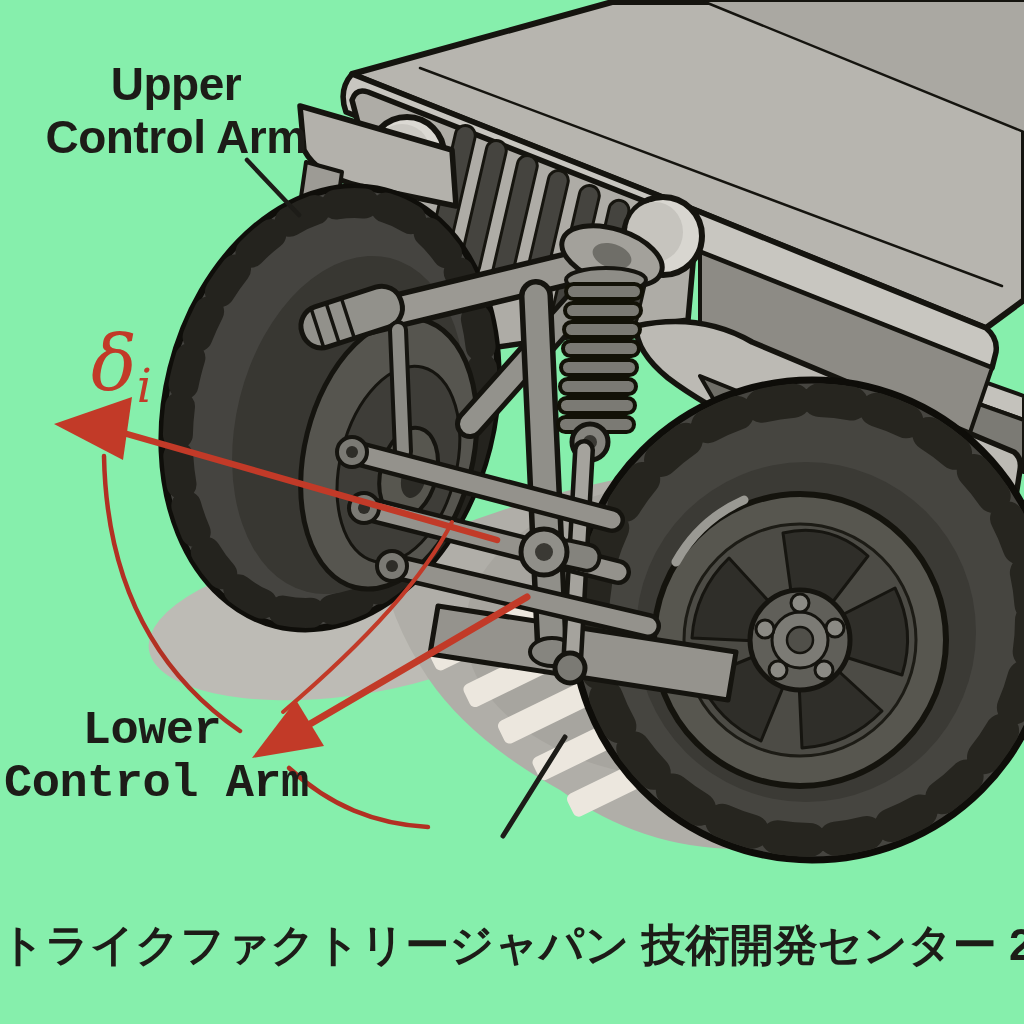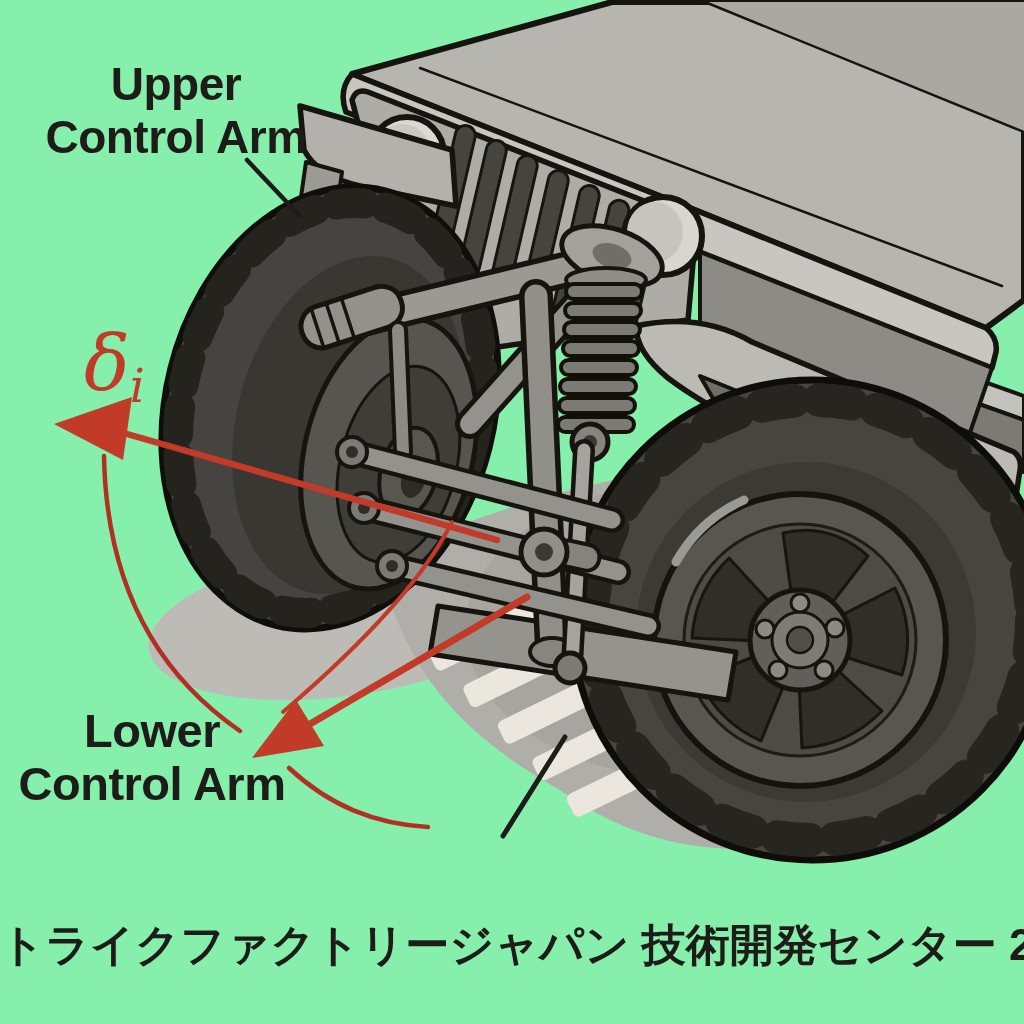--- a/index.html
+++ b/index.html
@@ -7,26 +7,26 @@
     position:relative;width:1024px;height:1024px;overflow:hidden;
     background:#86efac;
     font-family:"Liberation Sans","DejaVu Sans",sans-serif;
   }
   #stage svg{position:absolute;left:0;top:0;}
   .label{
     position:absolute;color:#1d1c18;font-weight:bold;text-align:center;
     letter-spacing:-0.5px;line-height:53px;font-size:46px;white-space:nowrap;
   }
   #upper-label{left:28px;top:58px;width:296px;}
-  #lower-label{left:4px;top:704px;width:296px;font-size:47px;}
+  #lower-label{left:4px;top:704px;width:296px;font-size:47px;font-family:Liberation Mono, monospace;}
   .delta{
     position:absolute;color:#c23a28;
     font-family:"DejaVu Serif","Liberation Serif",serif;font-style:italic;
   }
-  #delta-i{left:84px;top:318px;font-size:76px;}
+  #delta-i{left:91px;top:318px;font-size:76px;}
   #delta-o{left:414px;top:788px;font-size:80px;}
   .delta .sub{font-size:0.62em;vertical-align:-0.28em;}
   #footer-credit{
     position:absolute;left:0;top:916px;width:1024px;text-align:center;
     color:#1d1c18;font-size:44px;font-weight:bold;letter-spacing:0px;white-space:nowrap;
   }
 </style>
 </head>
 <body>
 

